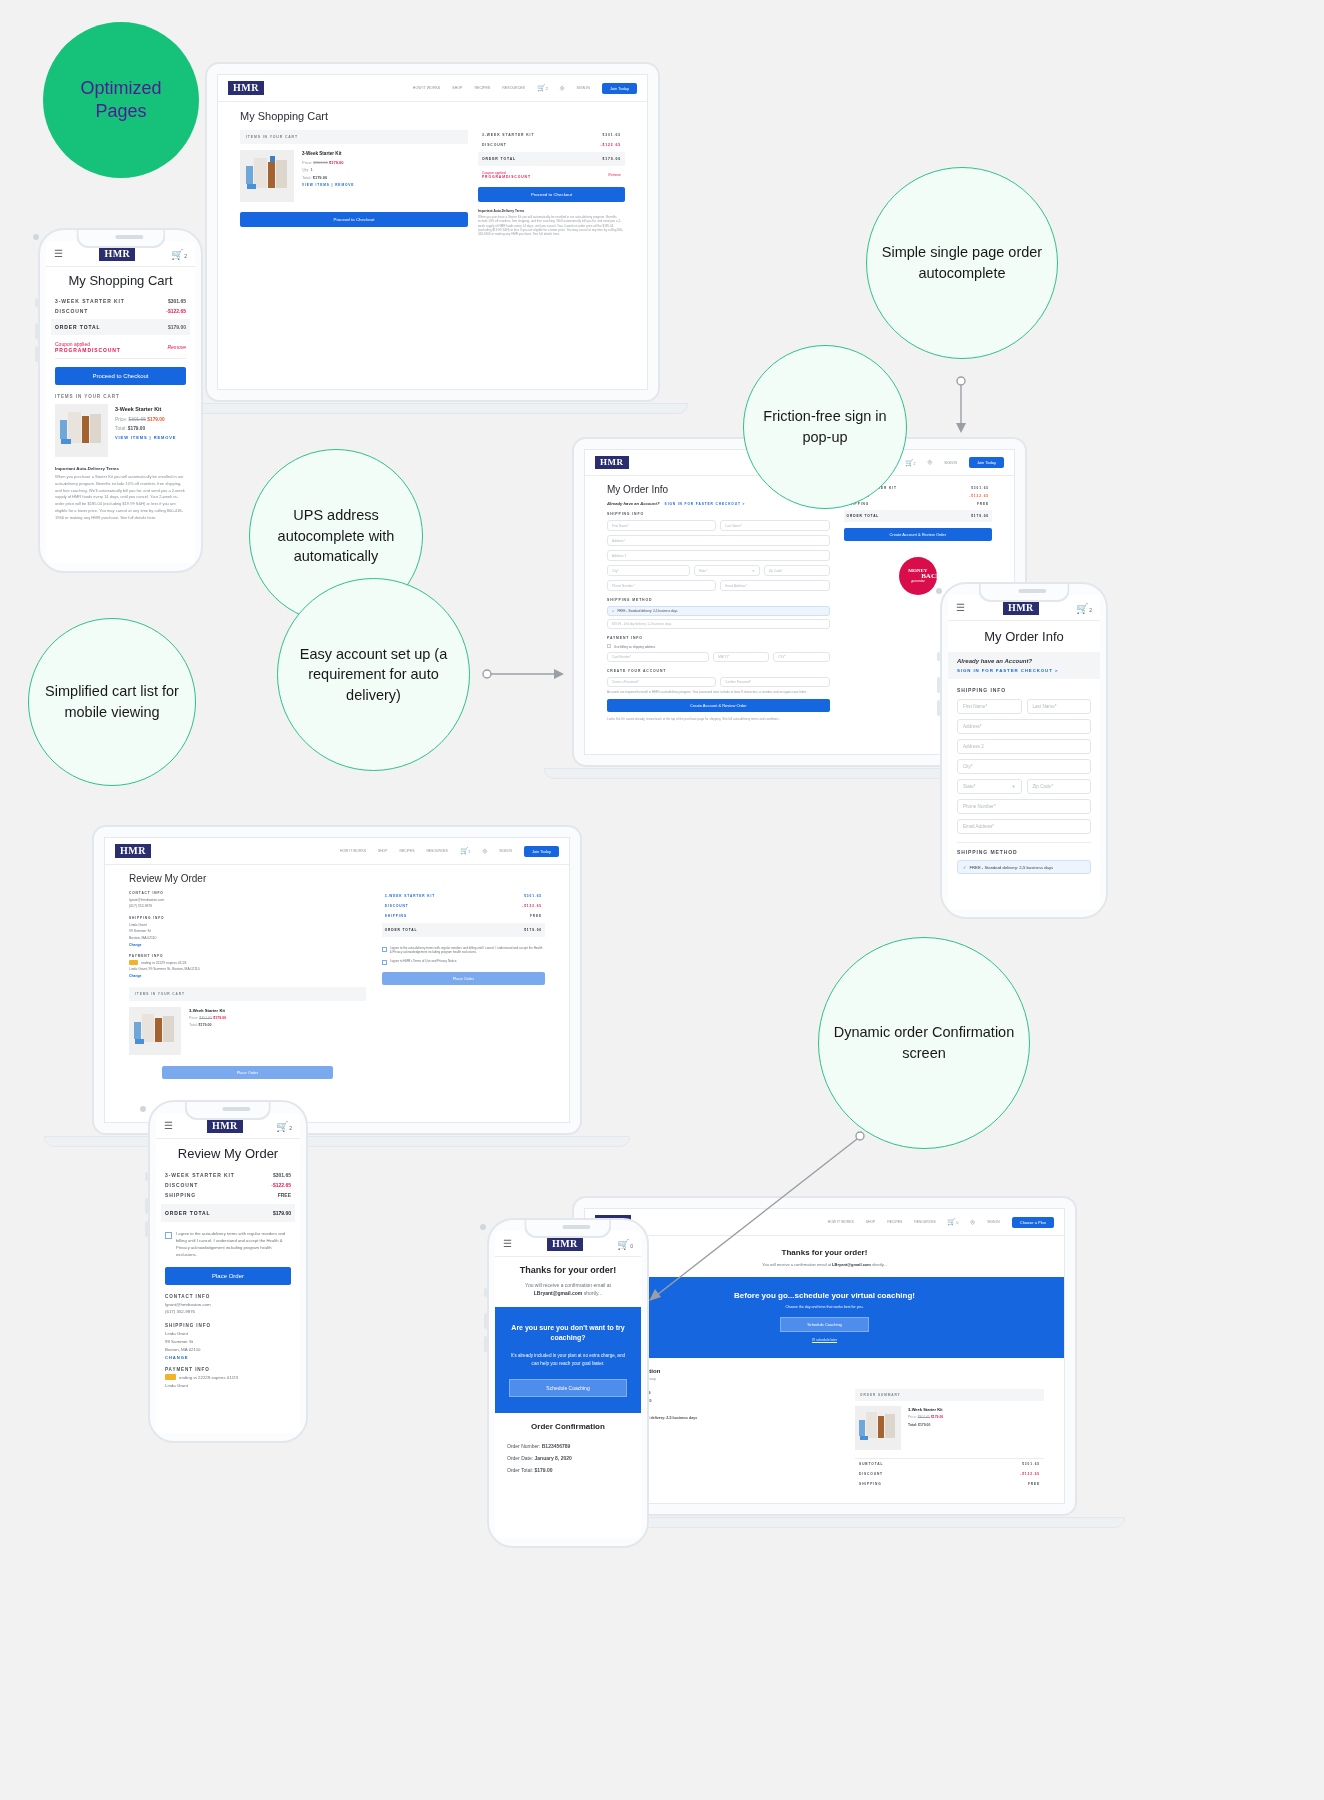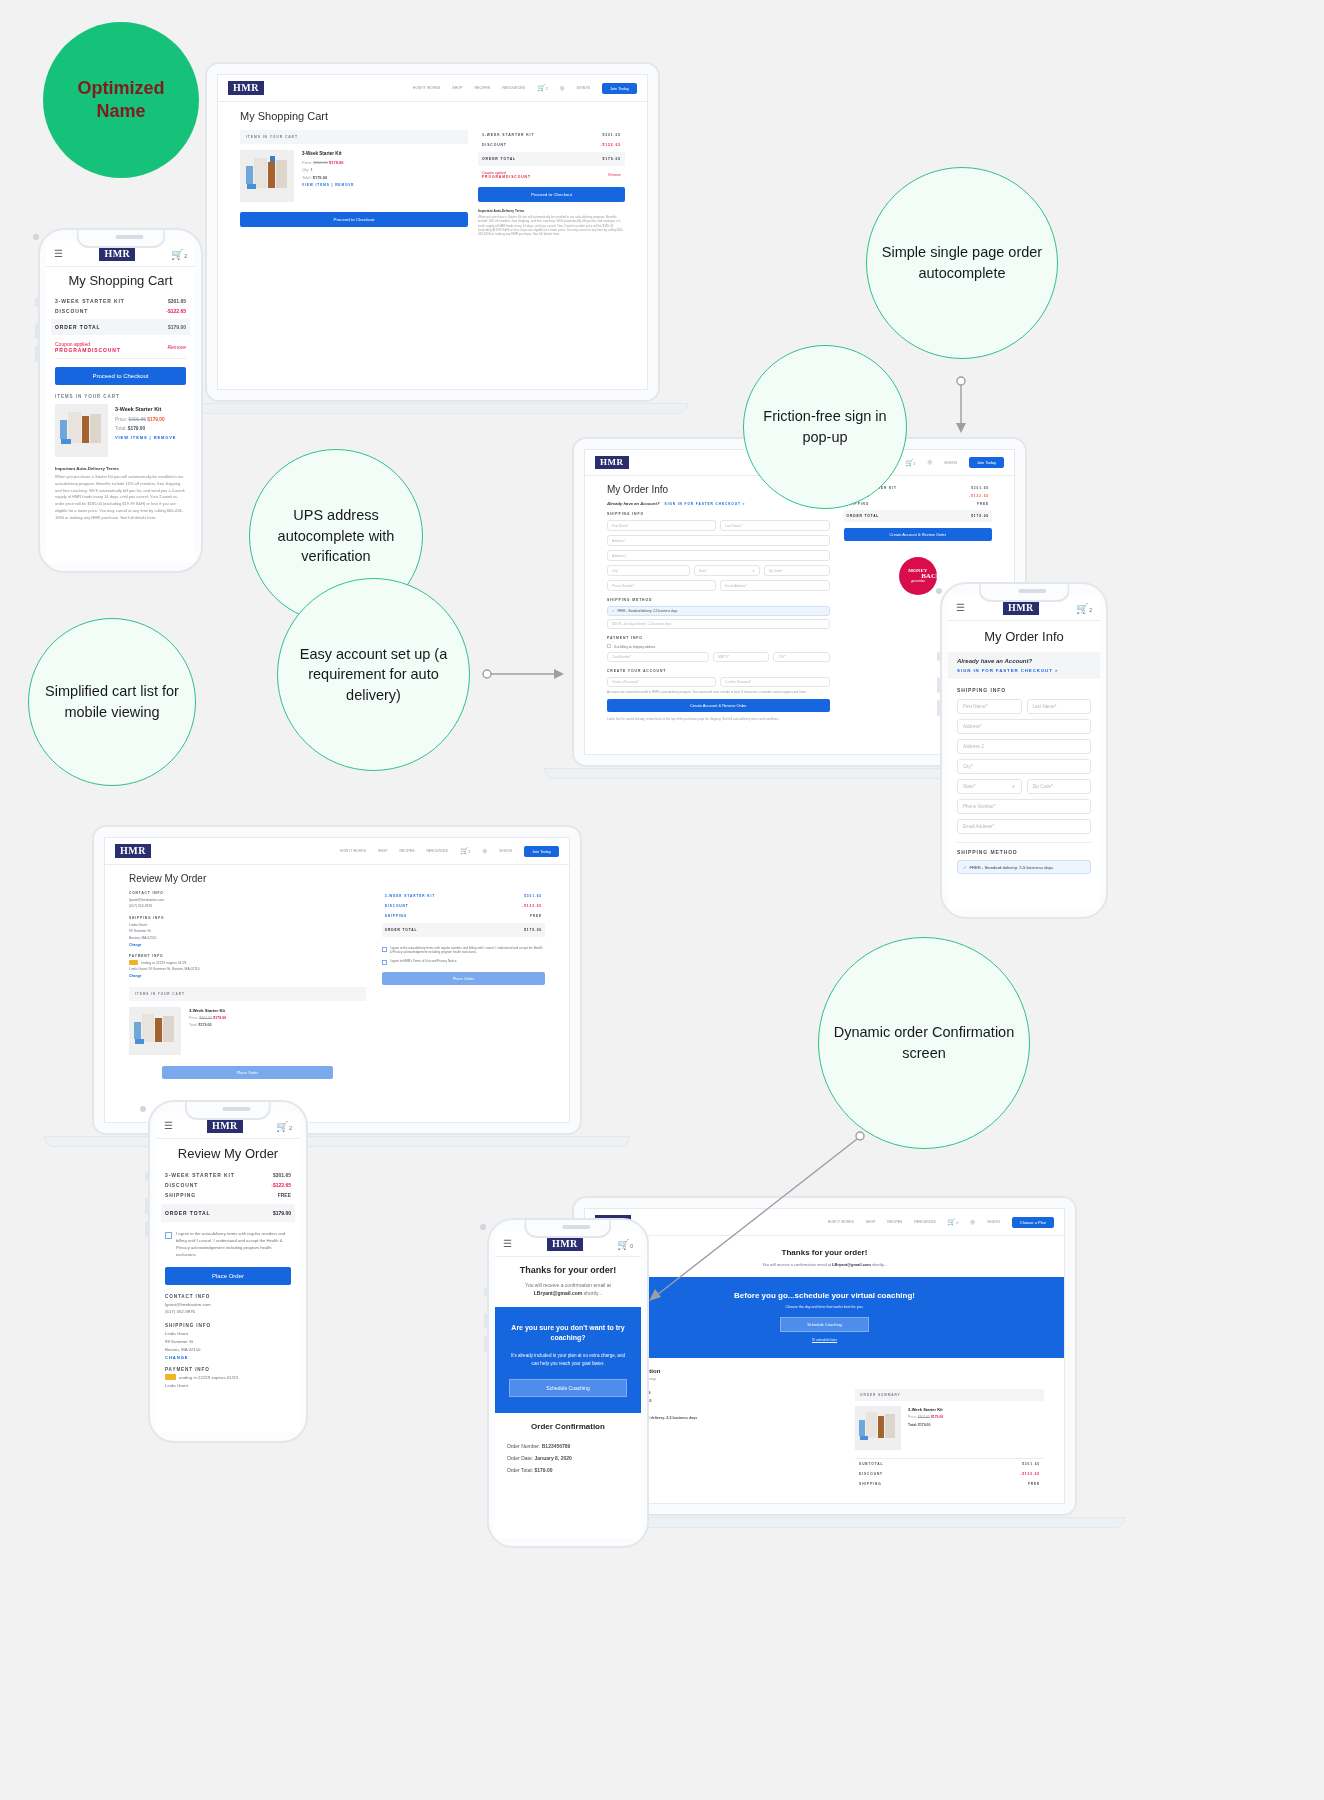--- a/index.html
+++ b/index.html
@@ -21,21 +21,21 @@
     border:1.4px solid #2ec08b;
     background:#f2fdf8;
     display:flex; align-items:center; justify-content:center;
     text-align:center;
     color:#18181a;
     line-height:1.42;
     padding:14px;
     z-index:30;
   }
   .bubble.solid {
-    background:#16c279; border:none; color:#7f1d1d; font-weight:bold;
+    background:#16c279; border:none; color:#4c1d95; font-weight:normal;
   }
   .connector { position:absolute; z-index:29; }
 
   
   .laptop { position:absolute; z-index:10; }
   .laptop .lid {
     position:absolute; inset:0;
     background:#fafbfc;
     border:2px solid #e3e7eb;
     border-radius:14px;
@@ -751,34 +751,34 @@
       <circle cx="860" cy="1136" r="4" fill="#fff"></circle>
       <line x1="857" y1="1139" x2="657" y2="1295"></line>
       <polygon points="649,1301 661,1297 655,1289" fill="#9b9fa5" stroke="none"></polygon>
       <line x1="913" y1="1089" x2="913" y2="1120"></line>
       <circle cx="913" cy="1084" r="4" fill="#fff"></circle>
       <polygon points="913,1130 908,1120 918,1120" fill="#9b9fa5" stroke="none"></polygon>
     </g>
   </svg>
 
   <div class="bubble solid" style="left:43px; top:22px; width:156px; height:156px; font-size:18px; line-height:1.3;">
-    <div><span>Optimized</span><br><span>Name</span></div>
+    <div><span>Optimized</span><br><span>Pages</span></div>
   </div>
 
 
   <div class="bubble" style="left:866px; top:167px; width:192px; height:192px; font-size:14.5px;">
     <span>Simple single page order autocomplete</span>
   </div>
 
   <div class="bubble" style="left:743px; top:345px; width:164px; height:164px; font-size:14.5px;">
     <span>Friction-free sign in pop-up</span>
   </div>
 
   <div class="bubble" style="left:249px; top:449px; width:174px; height:174px; font-size:14.5px;">
-    <span>UPS address autocomplete with verification</span>
+    <span>UPS address autocomplete with automatically</span>
   </div>
 
   <div class="bubble" style="left:277px; top:578px; width:193px; height:193px; font-size:14.5px;">
     <span>Easy account set up (a requirement for auto delivery)</span>
   </div>
 
   <div class="bubble" style="left:28px; top:618px; width:168px; height:168px; font-size:14.5px;">
     <span>Simplified cart list for mobile viewing</span>
   </div>
 

